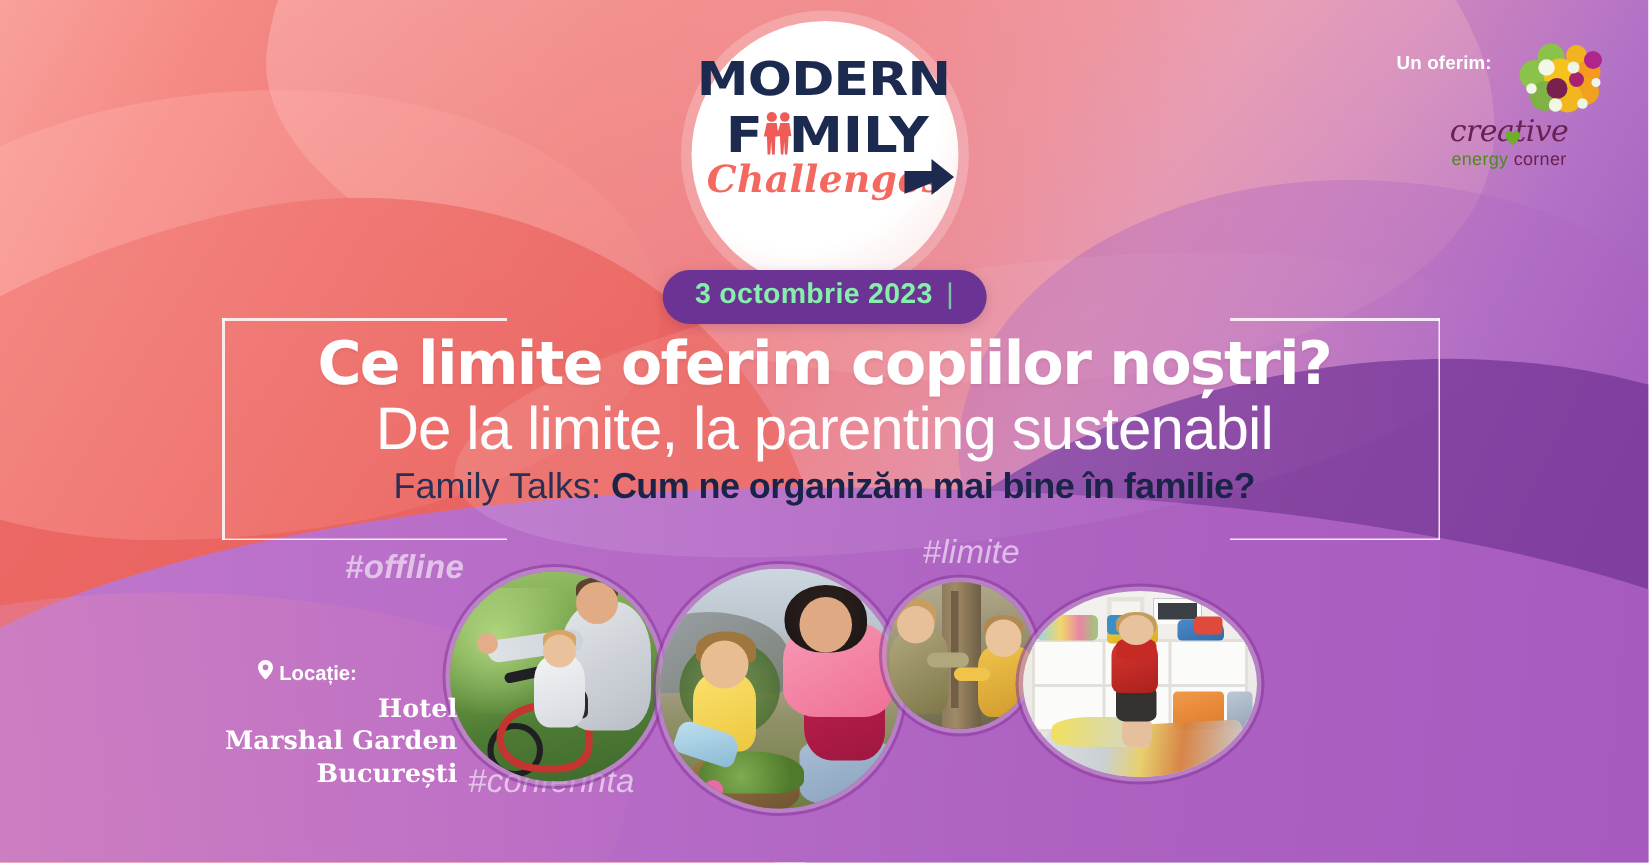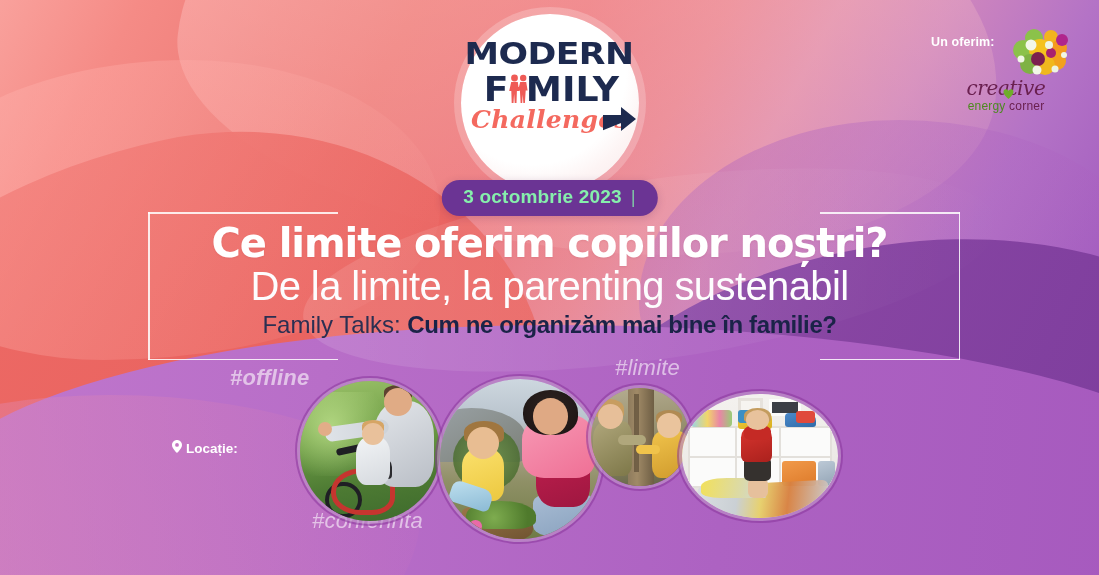--- a/index.html
+++ b/index.html
@@ -513,17 +513,20 @@
   <div class="location">
     <div class="loc-head">
       <span class="loc-pin">
         <svg width="10" height="13" viewBox="0 0 10 13">
             <path d="M5 0 C2.2 0 0 2.2 0 5 C0 8.6 5 13 5 13 C5 13 10 8.6 10 5 C10 2.2 7.8 0 5 0 Z M5 6.8 A1.9 1.9 0 1 1 5 3 A1.9 1.9 0 0 1 5 6.8 Z" fill="#ffffff"></path>
           </svg>
       </span>
       <span>Locație:</span>
     </div>
     <div class="loc-lines">
+      <div>Hotel</div>
+      <div>Marshal Garden</div>
+      <div>București</div>
     </div>
   </div>
 
 
 </div>
 
 </body></html>

